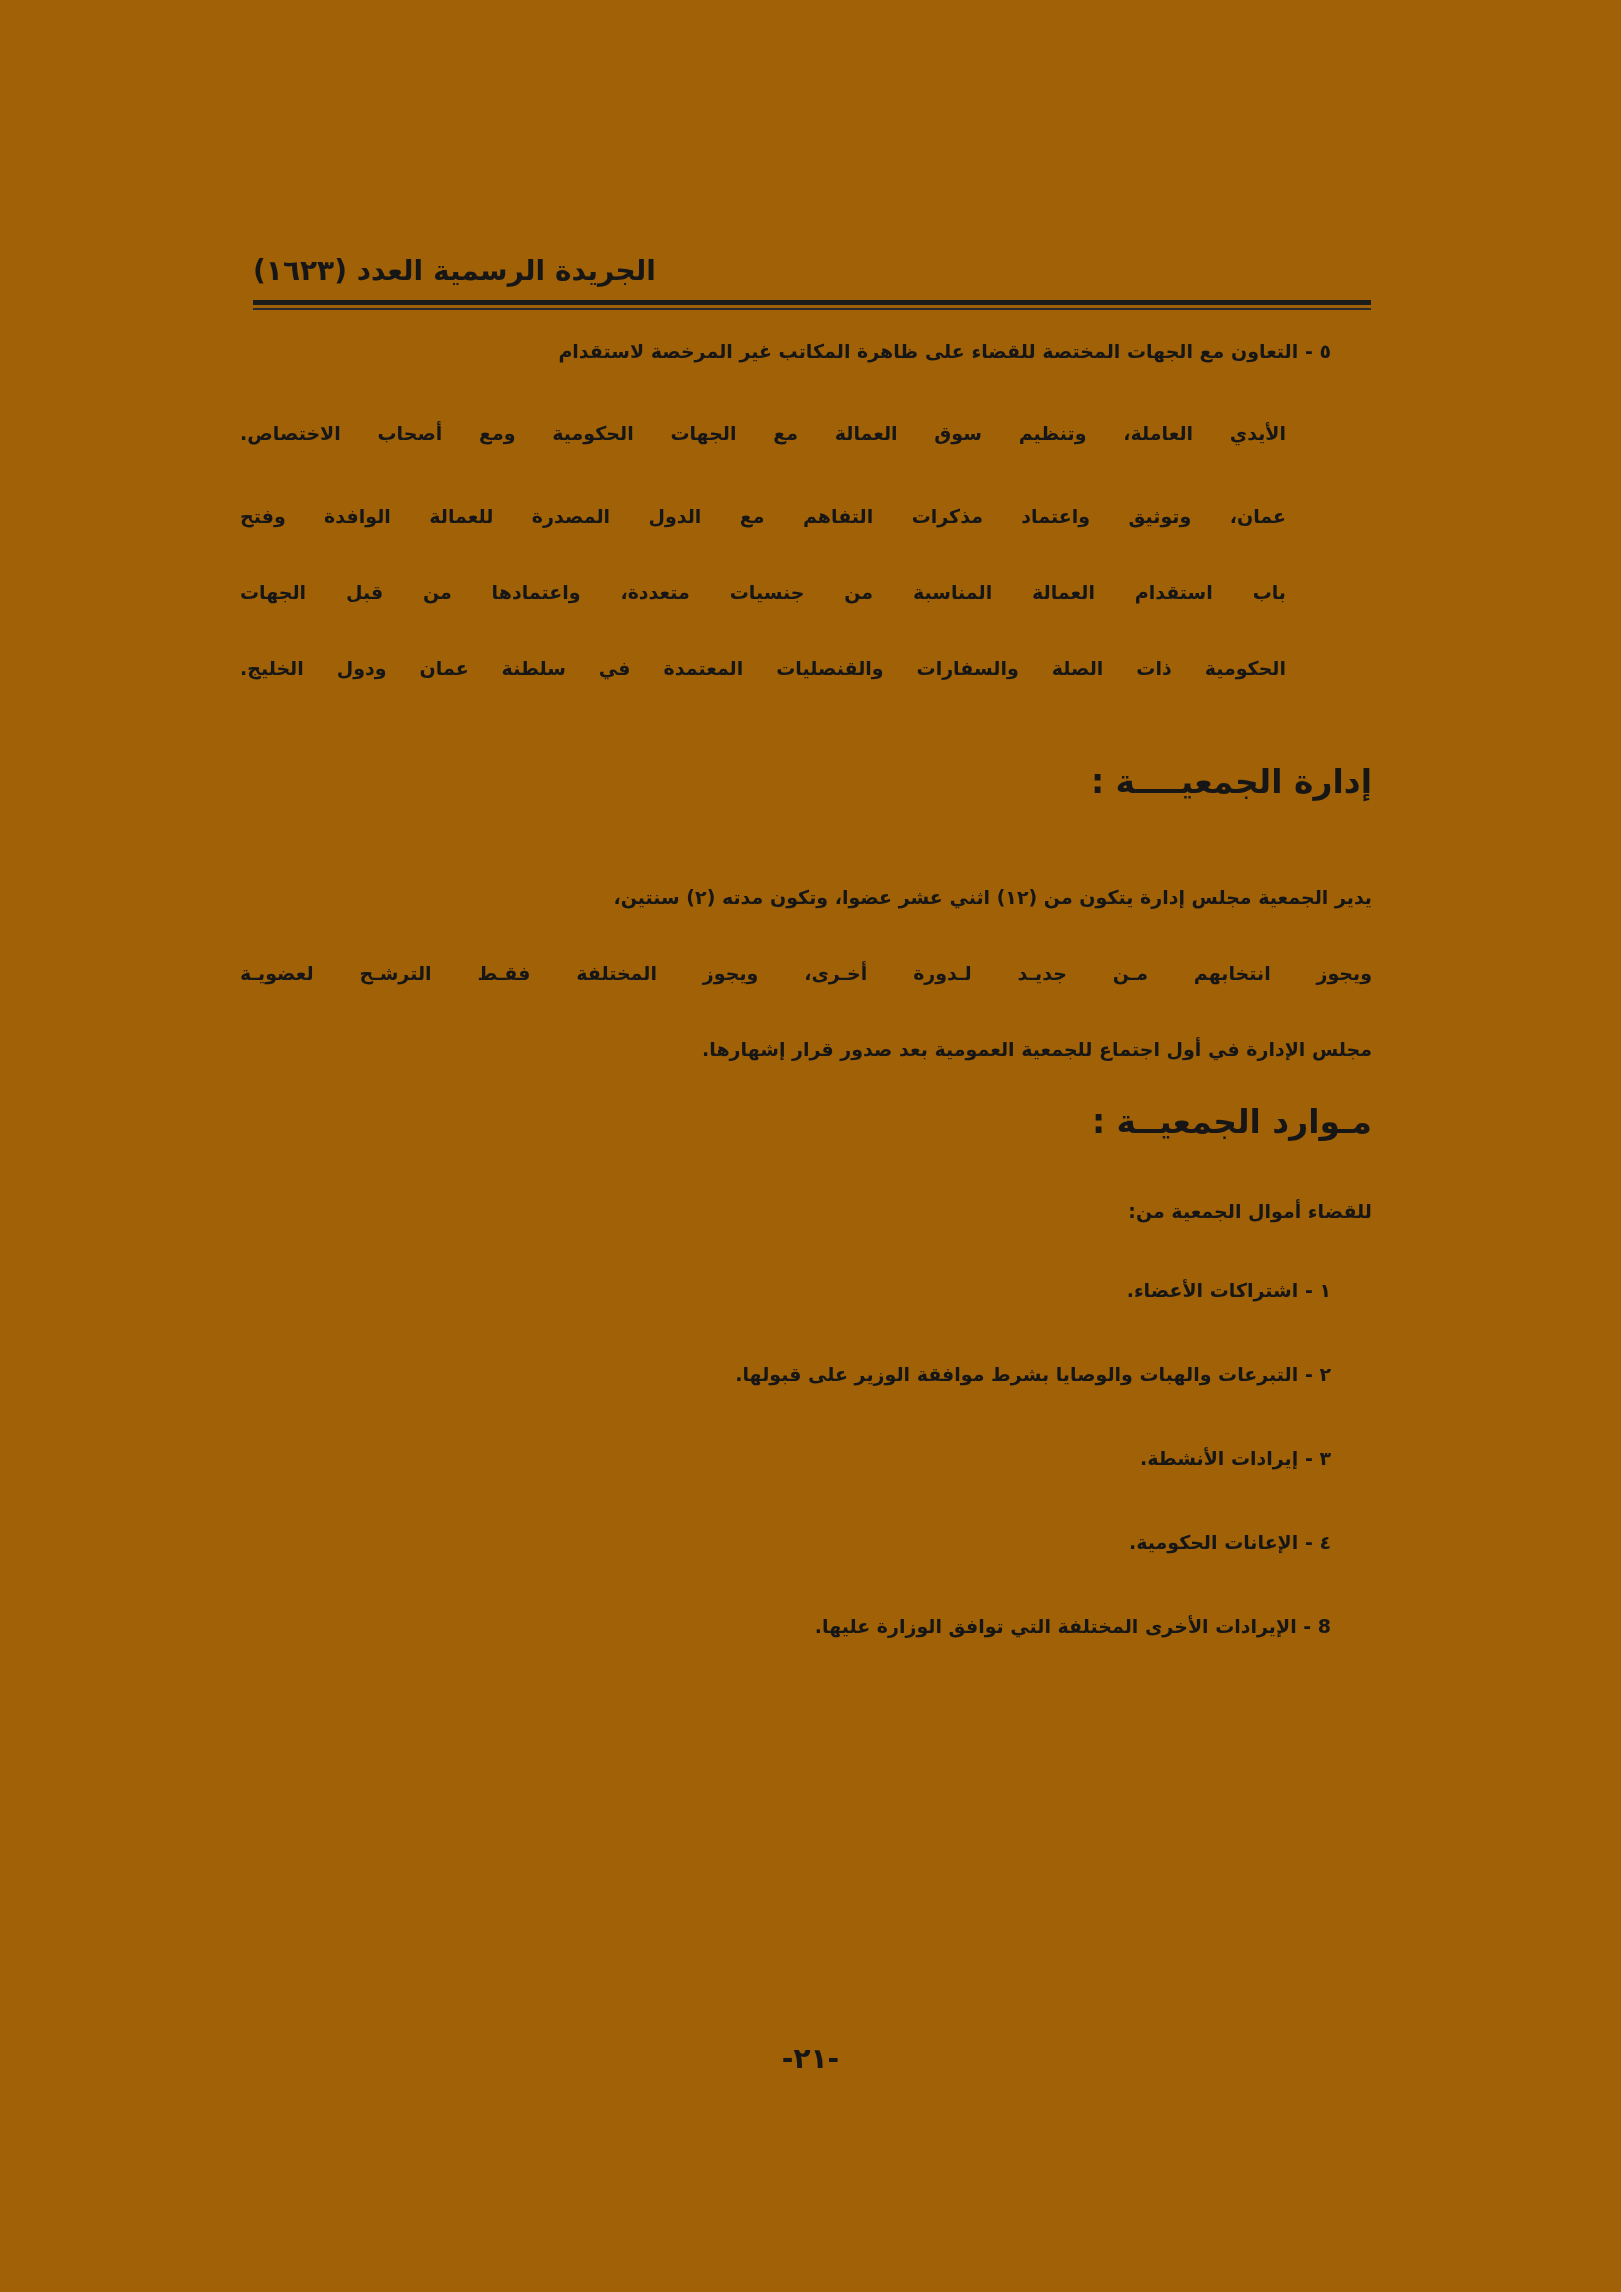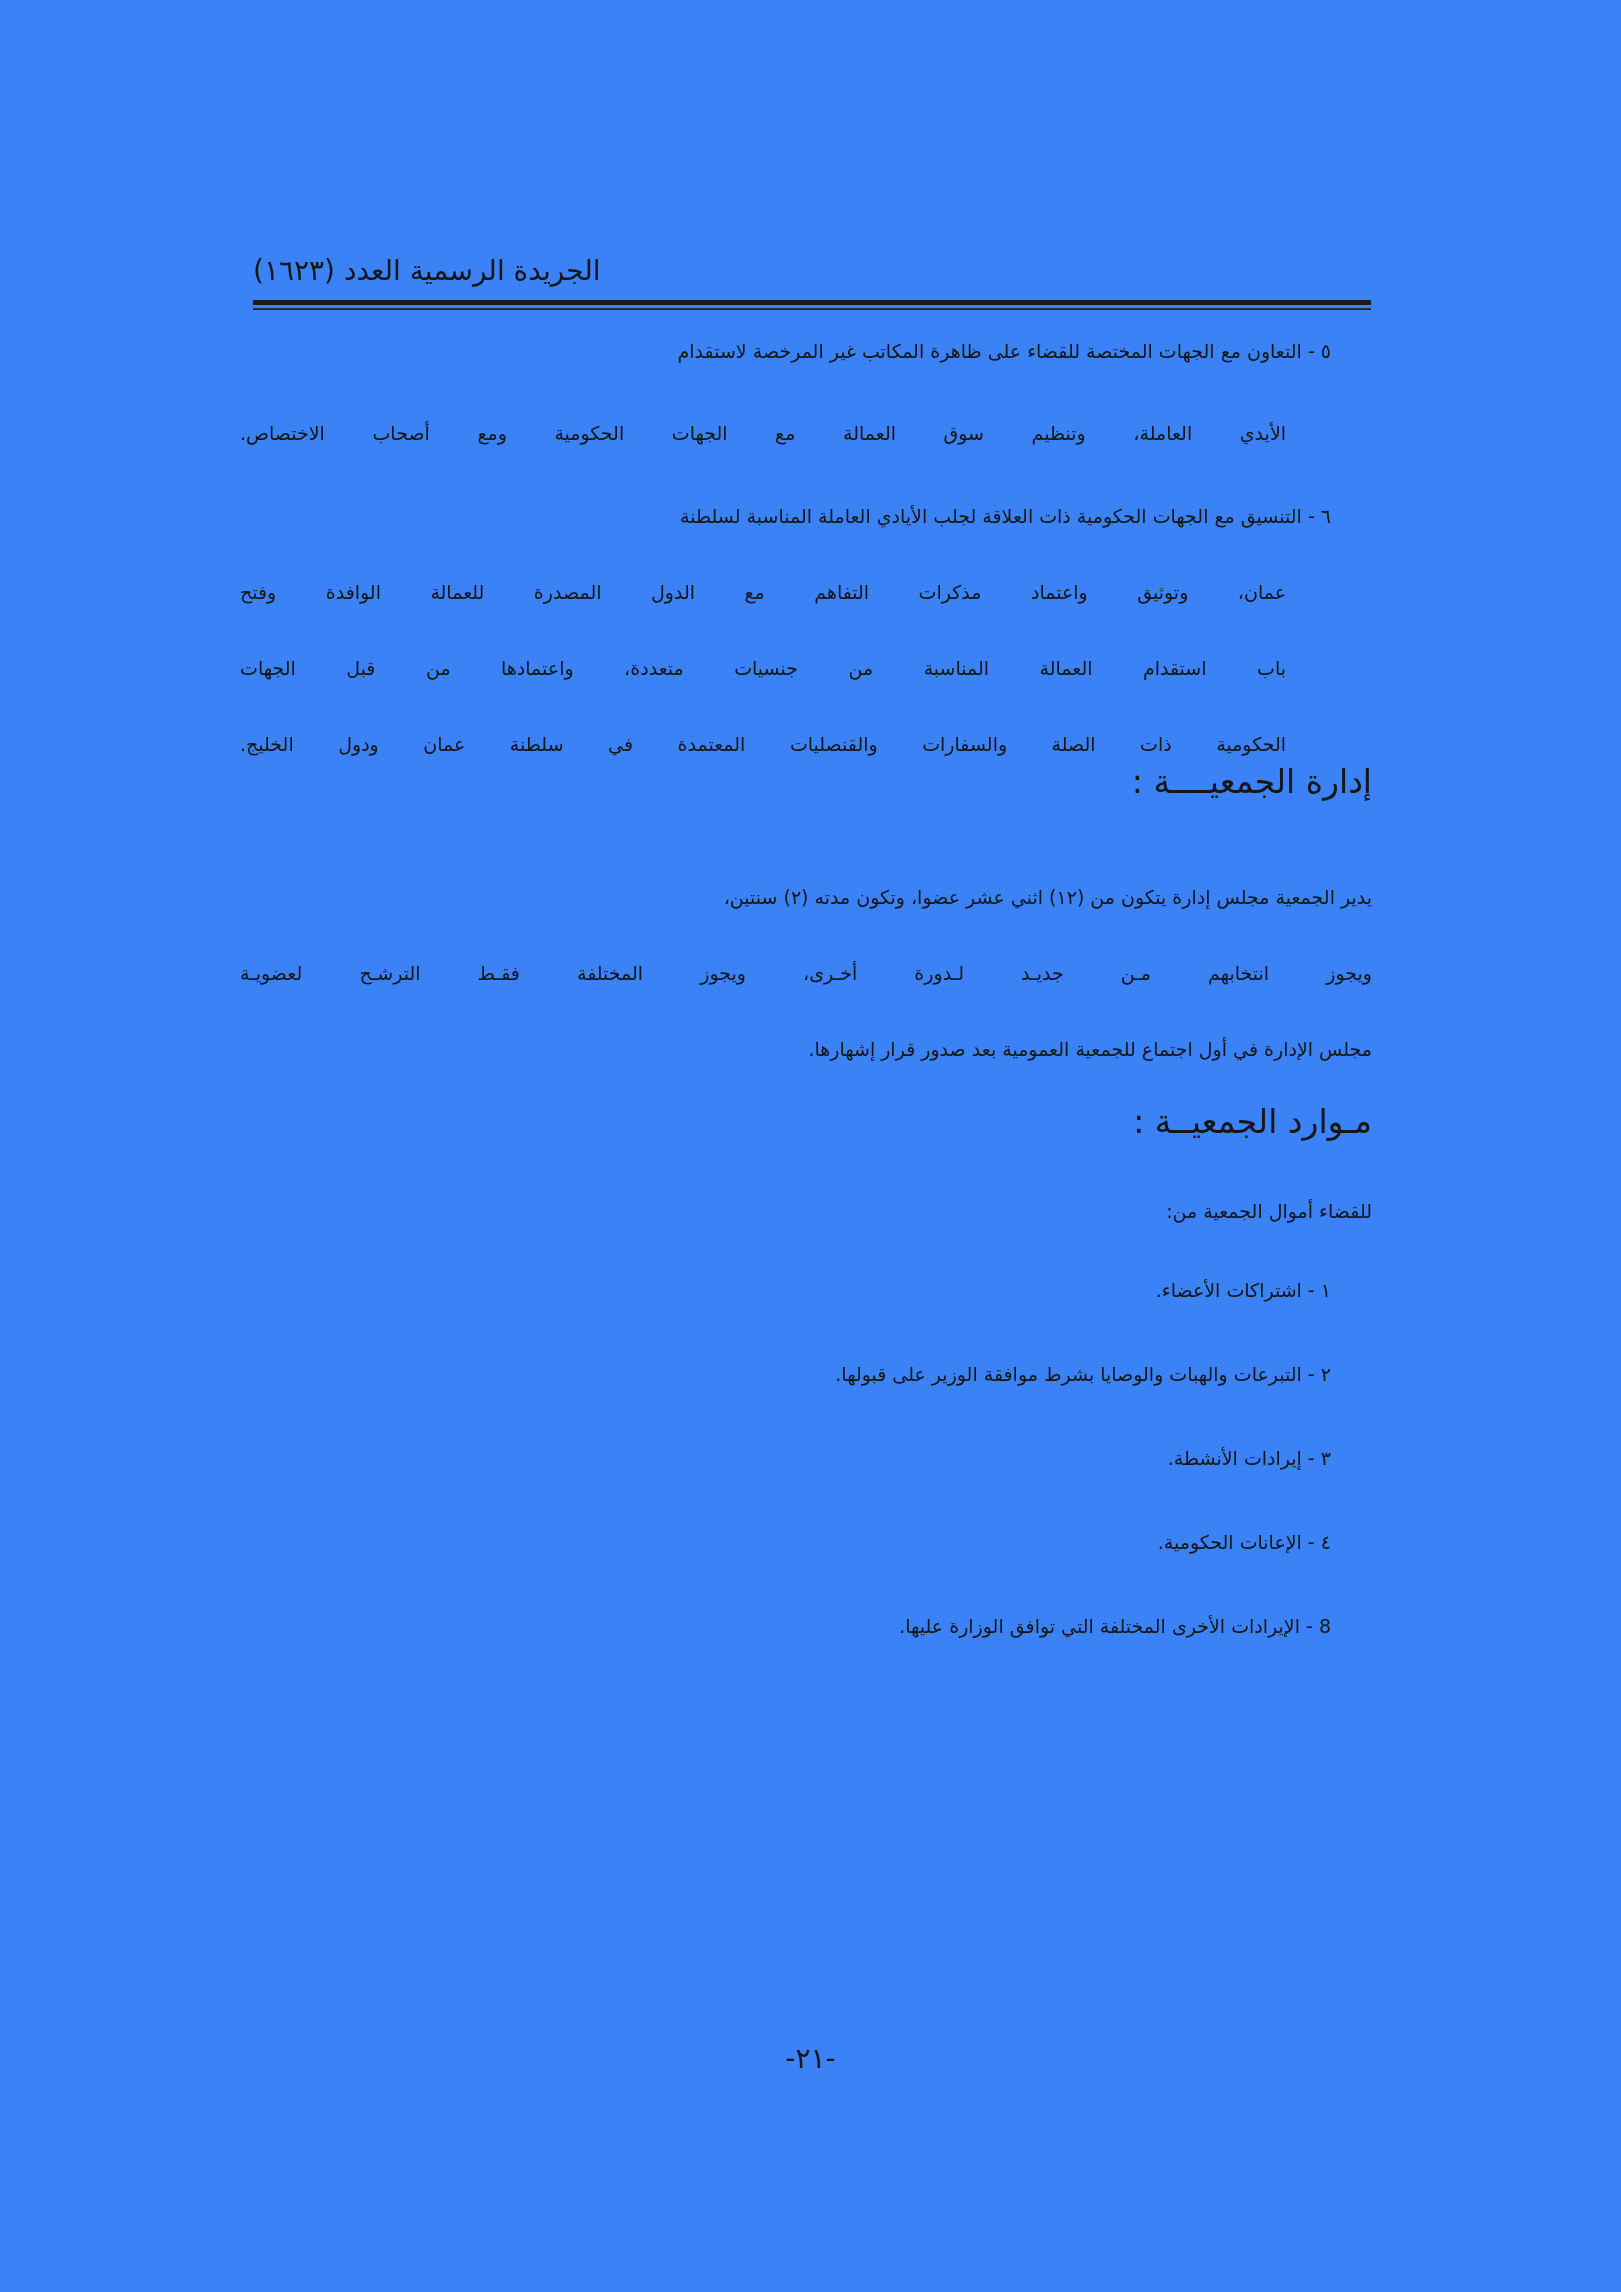--- a/index.html
+++ b/index.html
@@ -1,21 +1,21 @@
 <!DOCTYPE html>
 <html lang="ar" dir="rtl"><head>
 <meta charset="utf-8">
 <style>
   html,body{margin:0;padding:0;background:#ffffff;}
   .page{
     position:relative;
     width:1621px;height:2293px;
-    background:#3b82f6;
+    background:#a16207;
     font-family:"DejaVu Sans","Liberation Sans",sans-serif;
-    font-weight:normal;
+    font-weight:bold;
     color:#161616;
     direction:rtl;
     overflow:hidden;
   }
   .block{position:absolute;right:249px;left:240px;text-align:right;}
   .line{white-space:nowrap;line-height:76px;font-size:19px;}
   .num-line{padding-right:41px;}
   .cont-line{padding-right:86px;text-align:justify;text-align-last:justify;}
   .just{text-align:justify;text-align-last:justify;}
   .heading{font-size:33px;line-height:71px;white-space:nowrap;}
@@ -46,21 +46,20 @@
     <div class="thick"></div>
     <div class="thin"></div>
   </div>
 
   <div class="block clause5">
     <div class="line num-line">٥ - التعاون مع الجهات المختصة للقضاء على ظاهرة المكاتب غير المرخصة لاستقدام</div>
     <div class="line cont-line">الأيدي العاملة، وتنظيم سوق العمالة مع الجهات الحكومية ومع أصحاب الاختصاص.</div>
   </div>
 
   <div class="block clause6">
-    <div class="line num-line">٦ - التنسيق مع الجهات الحكومية ذات العلاقة لجلب الأيادي العاملة المناسبة لسلطنة</div>
     <div class="line cont-line">عمان، وتوثيق واعتماد مذكرات التفاهم مع الدول المصدرة للعمالة الوافدة وفتح</div>
     <div class="line cont-line">باب استقدام العمالة المناسبة من جنسيات متعددة، واعتمادها من قبل الجهات</div>
     <div class="line cont-line">الحكومية ذات الصلة والسفارات والقنصليات المعتمدة في سلطنة عمان ودول الخليج.</div>
   </div>
 
   <div class="block heading admin-heading">إدارة الجمعيــــة :</div>
 
   <div class="block admin-para">
     <div class="line">يدير الجمعية مجلس إدارة يتكون من (١٢) اثني عشر عضوا، وتكون مدته (٢) سنتين،</div>
     <div class="line just">ويجوز انتخابهم مـن جديـد لـدورة أخـرى، ويجوز المختلفة فقـط الترشـح لعضويـة</div>

